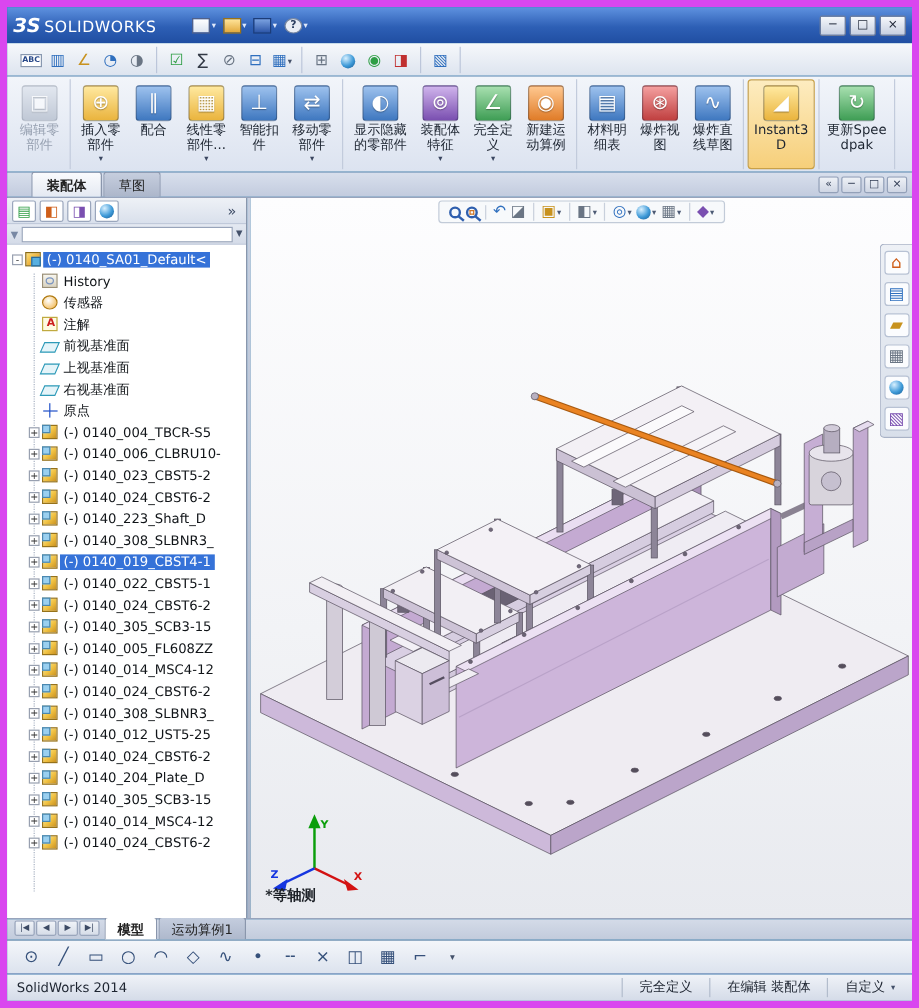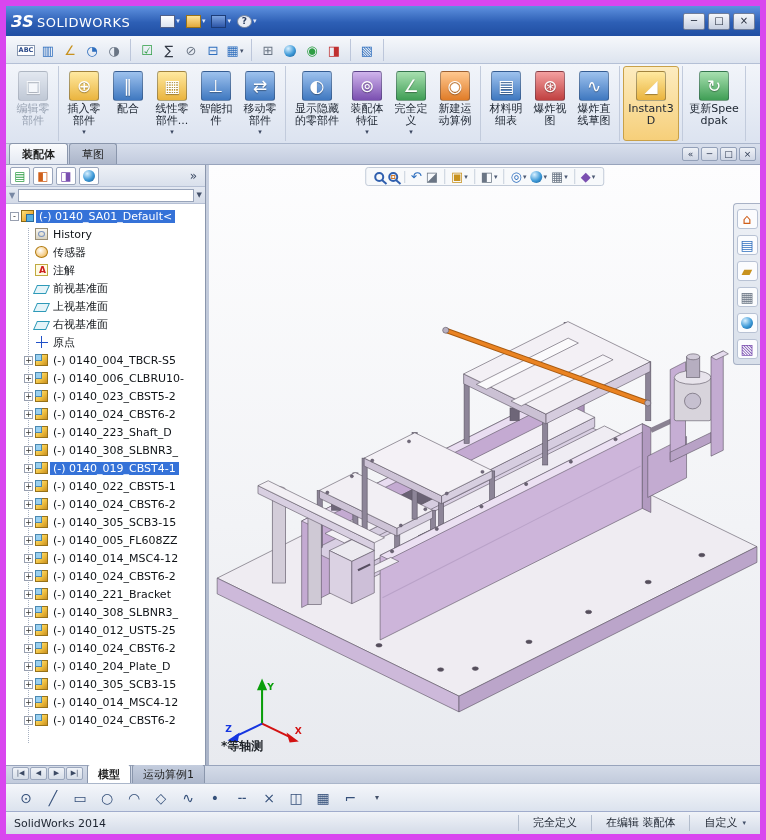--- a/index.html
+++ b/index.html
@@ -54,21 +54,21 @@
   .cg .ric{background:linear-gradient(#a8e0b0,#3f9e55)}
   .cr .ric{background:linear-gradient(#f4a0a0,#c04040)}
   .co .ric{background:linear-gradient(#ffc890,#e07c28)}
   .cp .ric{background:linear-gradient(#d0b4ec,#7a4fb0)}
   .cgr .ric{background:linear-gradient(#d6dde8,#9aa6b8)}
   .rbtn.active{background:linear-gradient(#fdecc0,#f6cf7a);border-color:#c9a148}
   .rbtn.disabled .rlabel{color:#98a2b2}
   .rbtn.disabled .ric{opacity:.5}
 
   
-  .tabstrip{height:21px;flex:none;background:linear-gradient(#d8dfec,#c2cbde);border-bottom:1px solid #98a4bc;display:flex;align-items:flex-end;padding-left:3px}
+  .tabstrip{height:21px;flex:none;background:linear-gradient(#d8dfec,#c2cbde);border-bottom:1px solid #98a4bc;display:flex;align-items:flex-end;padding-left:20px}
   .mtab{padding:3px 12px 2px;font-size:11px;border:1px solid #8a96ac;border-bottom:none;border-radius:3px 3px 0 0;background:linear-gradient(#c6cede,#acb6ca);margin-right:1px;color:#222}
   .mtab.active{background:linear-gradient(#fafbfd,#e4e9f2);font-weight:bold}
   .doc-controls{margin-left:auto;align-self:center;display:flex;gap:2px;padding-right:4px}
   .dbtn{width:17px;height:14px;font-size:9px;line-height:12px;text-align:center;border:1px solid #93a0b8;background:linear-gradient(#eef1f6,#cfd6e4);border-radius:2px;color:#2c3850}
 
   
   .main{flex:1;display:flex;min-height:0}
   .panel{width:200px;flex:none;display:flex;flex-direction:column;border-right:1px solid #8a96ac;background:#eef1f6}
   .panel-tabs{height:22px;flex:none;display:flex;align-items:center;gap:3px;padding:0 4px;background:linear-gradient(#eef1f6,#d9e0ec);border-bottom:1px solid #b6c0d4}
   .ptab{width:20px;height:18px;display:flex;align-items:center;justify-content:center;border:1px solid #9aa6bc;border-radius:2px;background:#fff;font-size:12px}
@@ -483,25 +483,20 @@
             <span class="tlabel">(-) 0140_014_MSC4-12</span>
           </div>
           <div class="trow ico-part exp-plus">
             <span class="texp"></span>
             <span class="tico"></span>
             <span class="tlabel">(-) 0140_024_CBST6-2</span>
           </div>
           <div class="trow ico-part exp-plus">
             <span class="texp"></span>
             <span class="tico"></span>
-            <span class="tlabel">(-) 0140_221_Bracket</span>
-          </div>
-          <div class="trow ico-part exp-plus">
-            <span class="texp"></span>
-            <span class="tico"></span>
             <span class="tlabel">(-) 0140_308_SLBNR3_</span>
           </div>
           <div class="trow ico-part exp-plus">
             <span class="texp"></span>
             <span class="tico"></span>
             <span class="tlabel">(-) 0140_012_UST5-25</span>
           </div>
           <div class="trow ico-part exp-plus">
             <span class="texp"></span>
             <span class="tico"></span>

